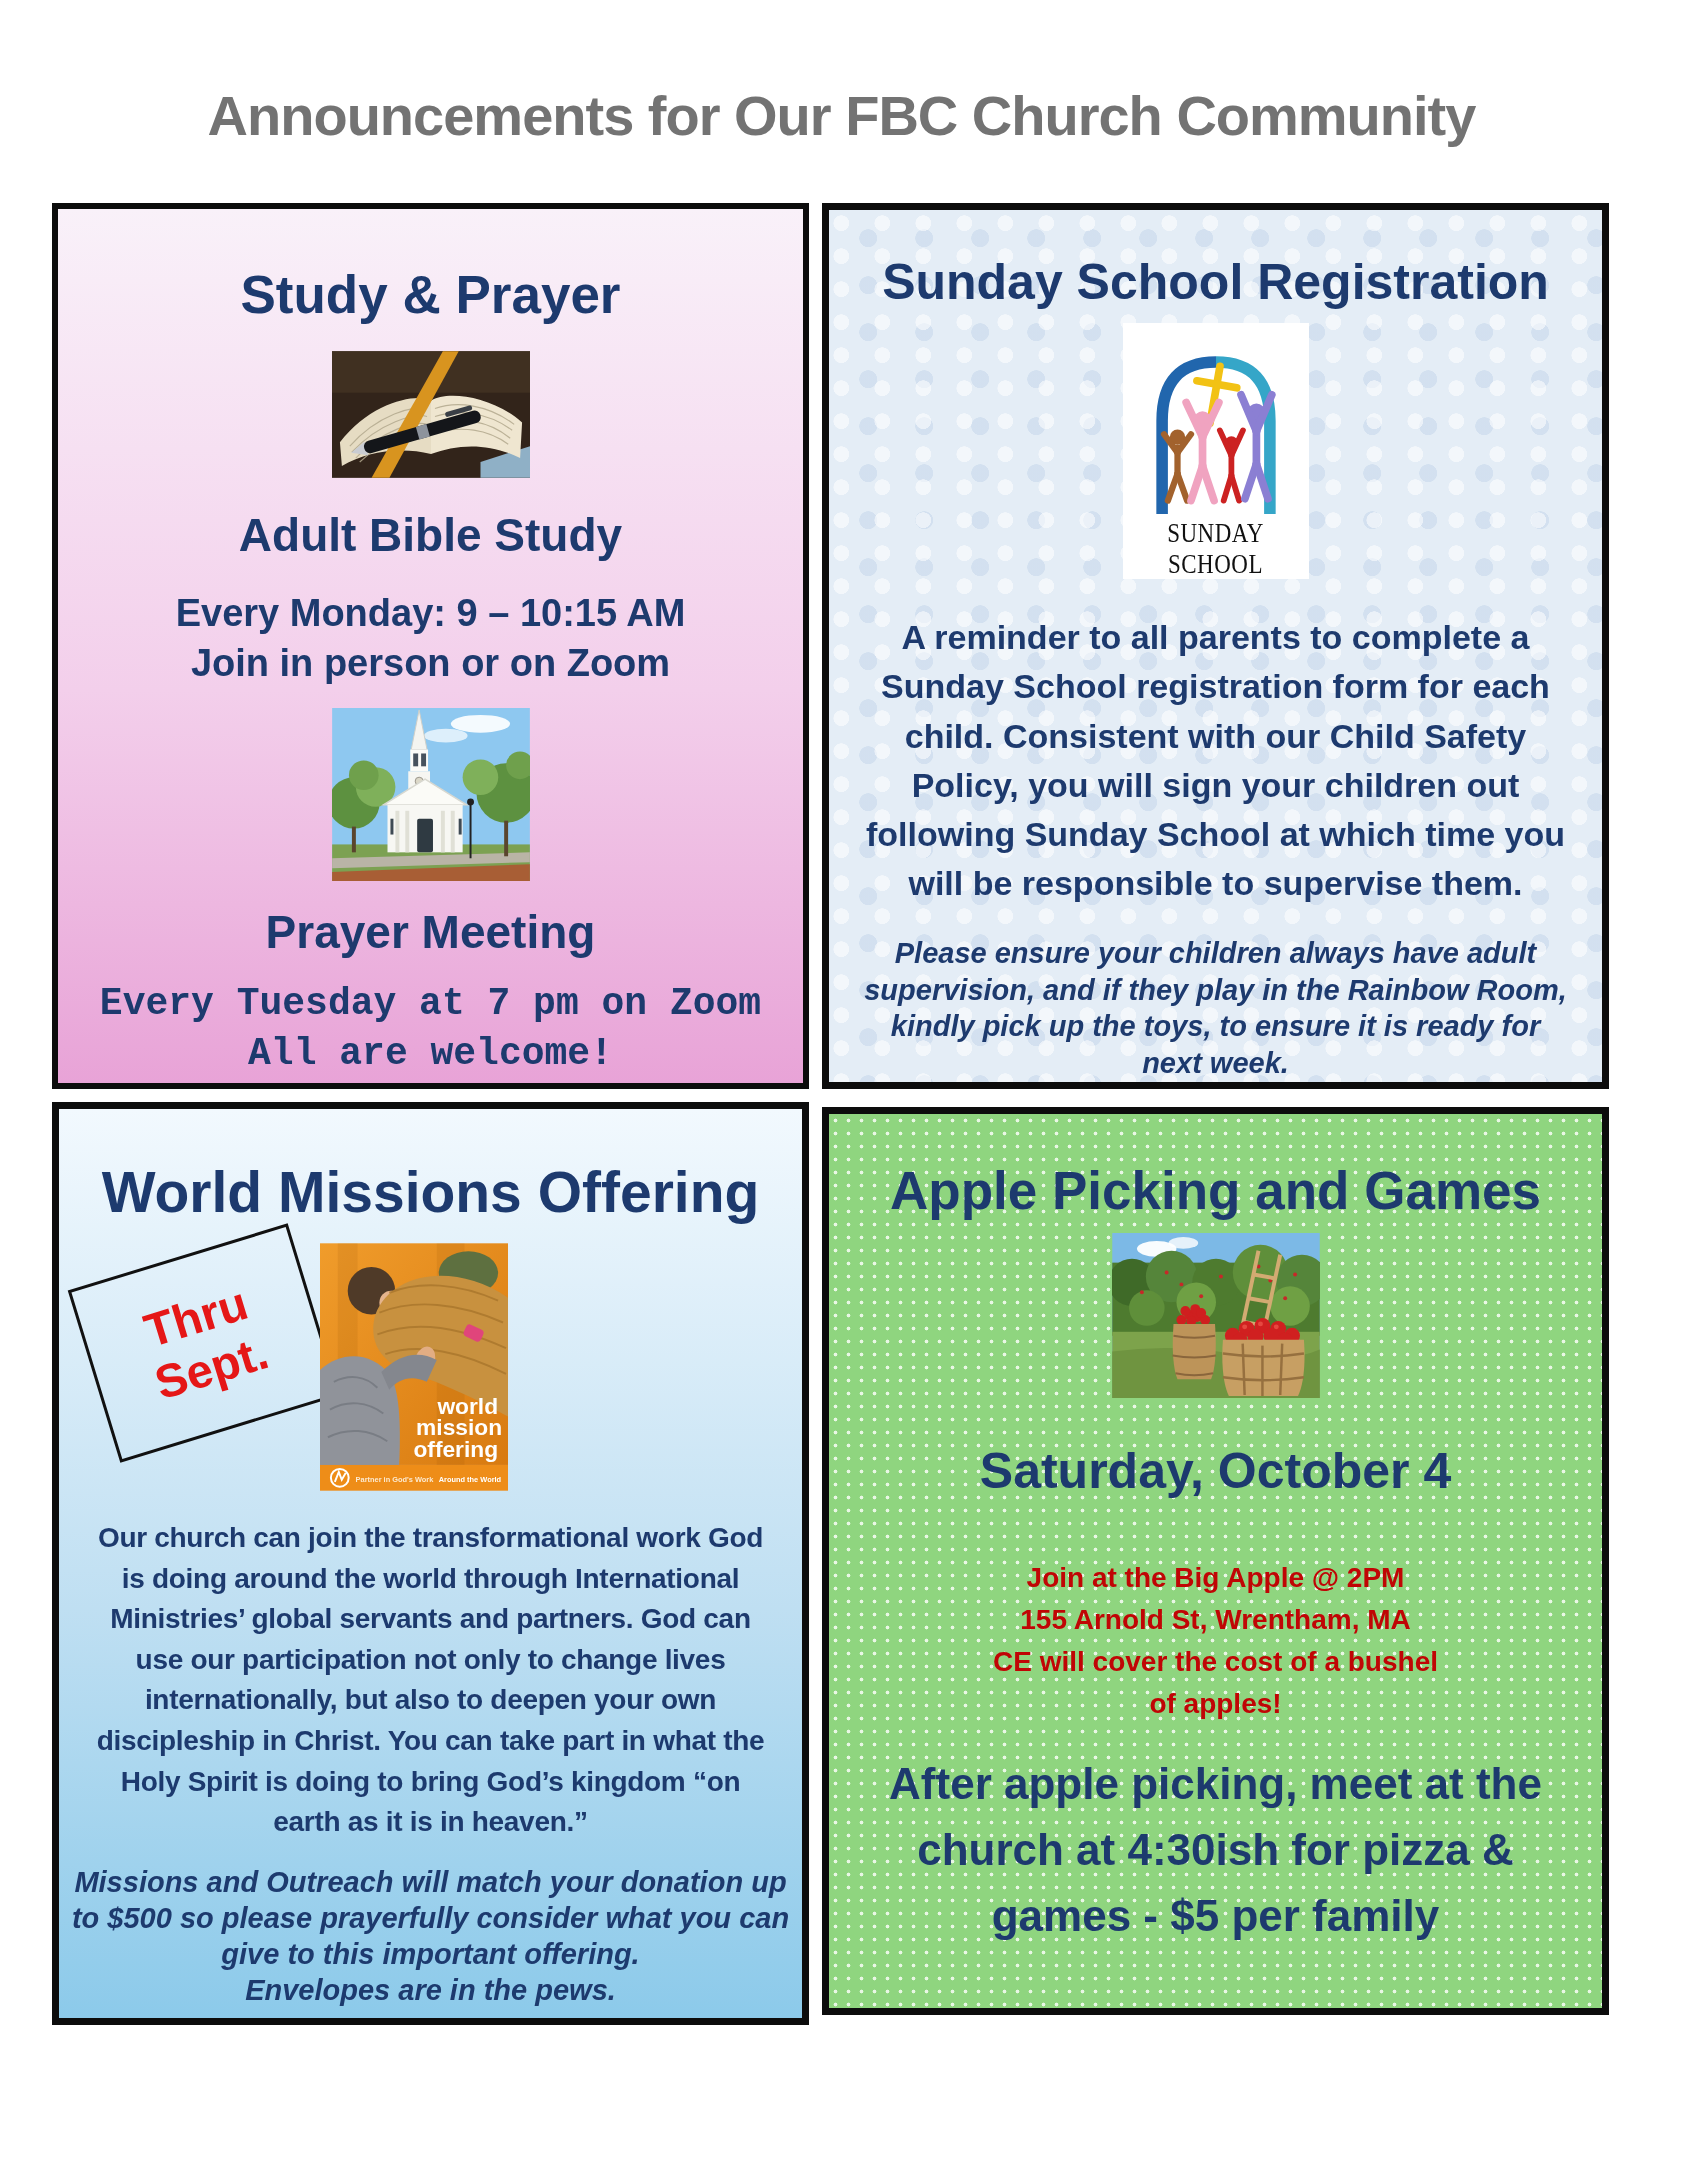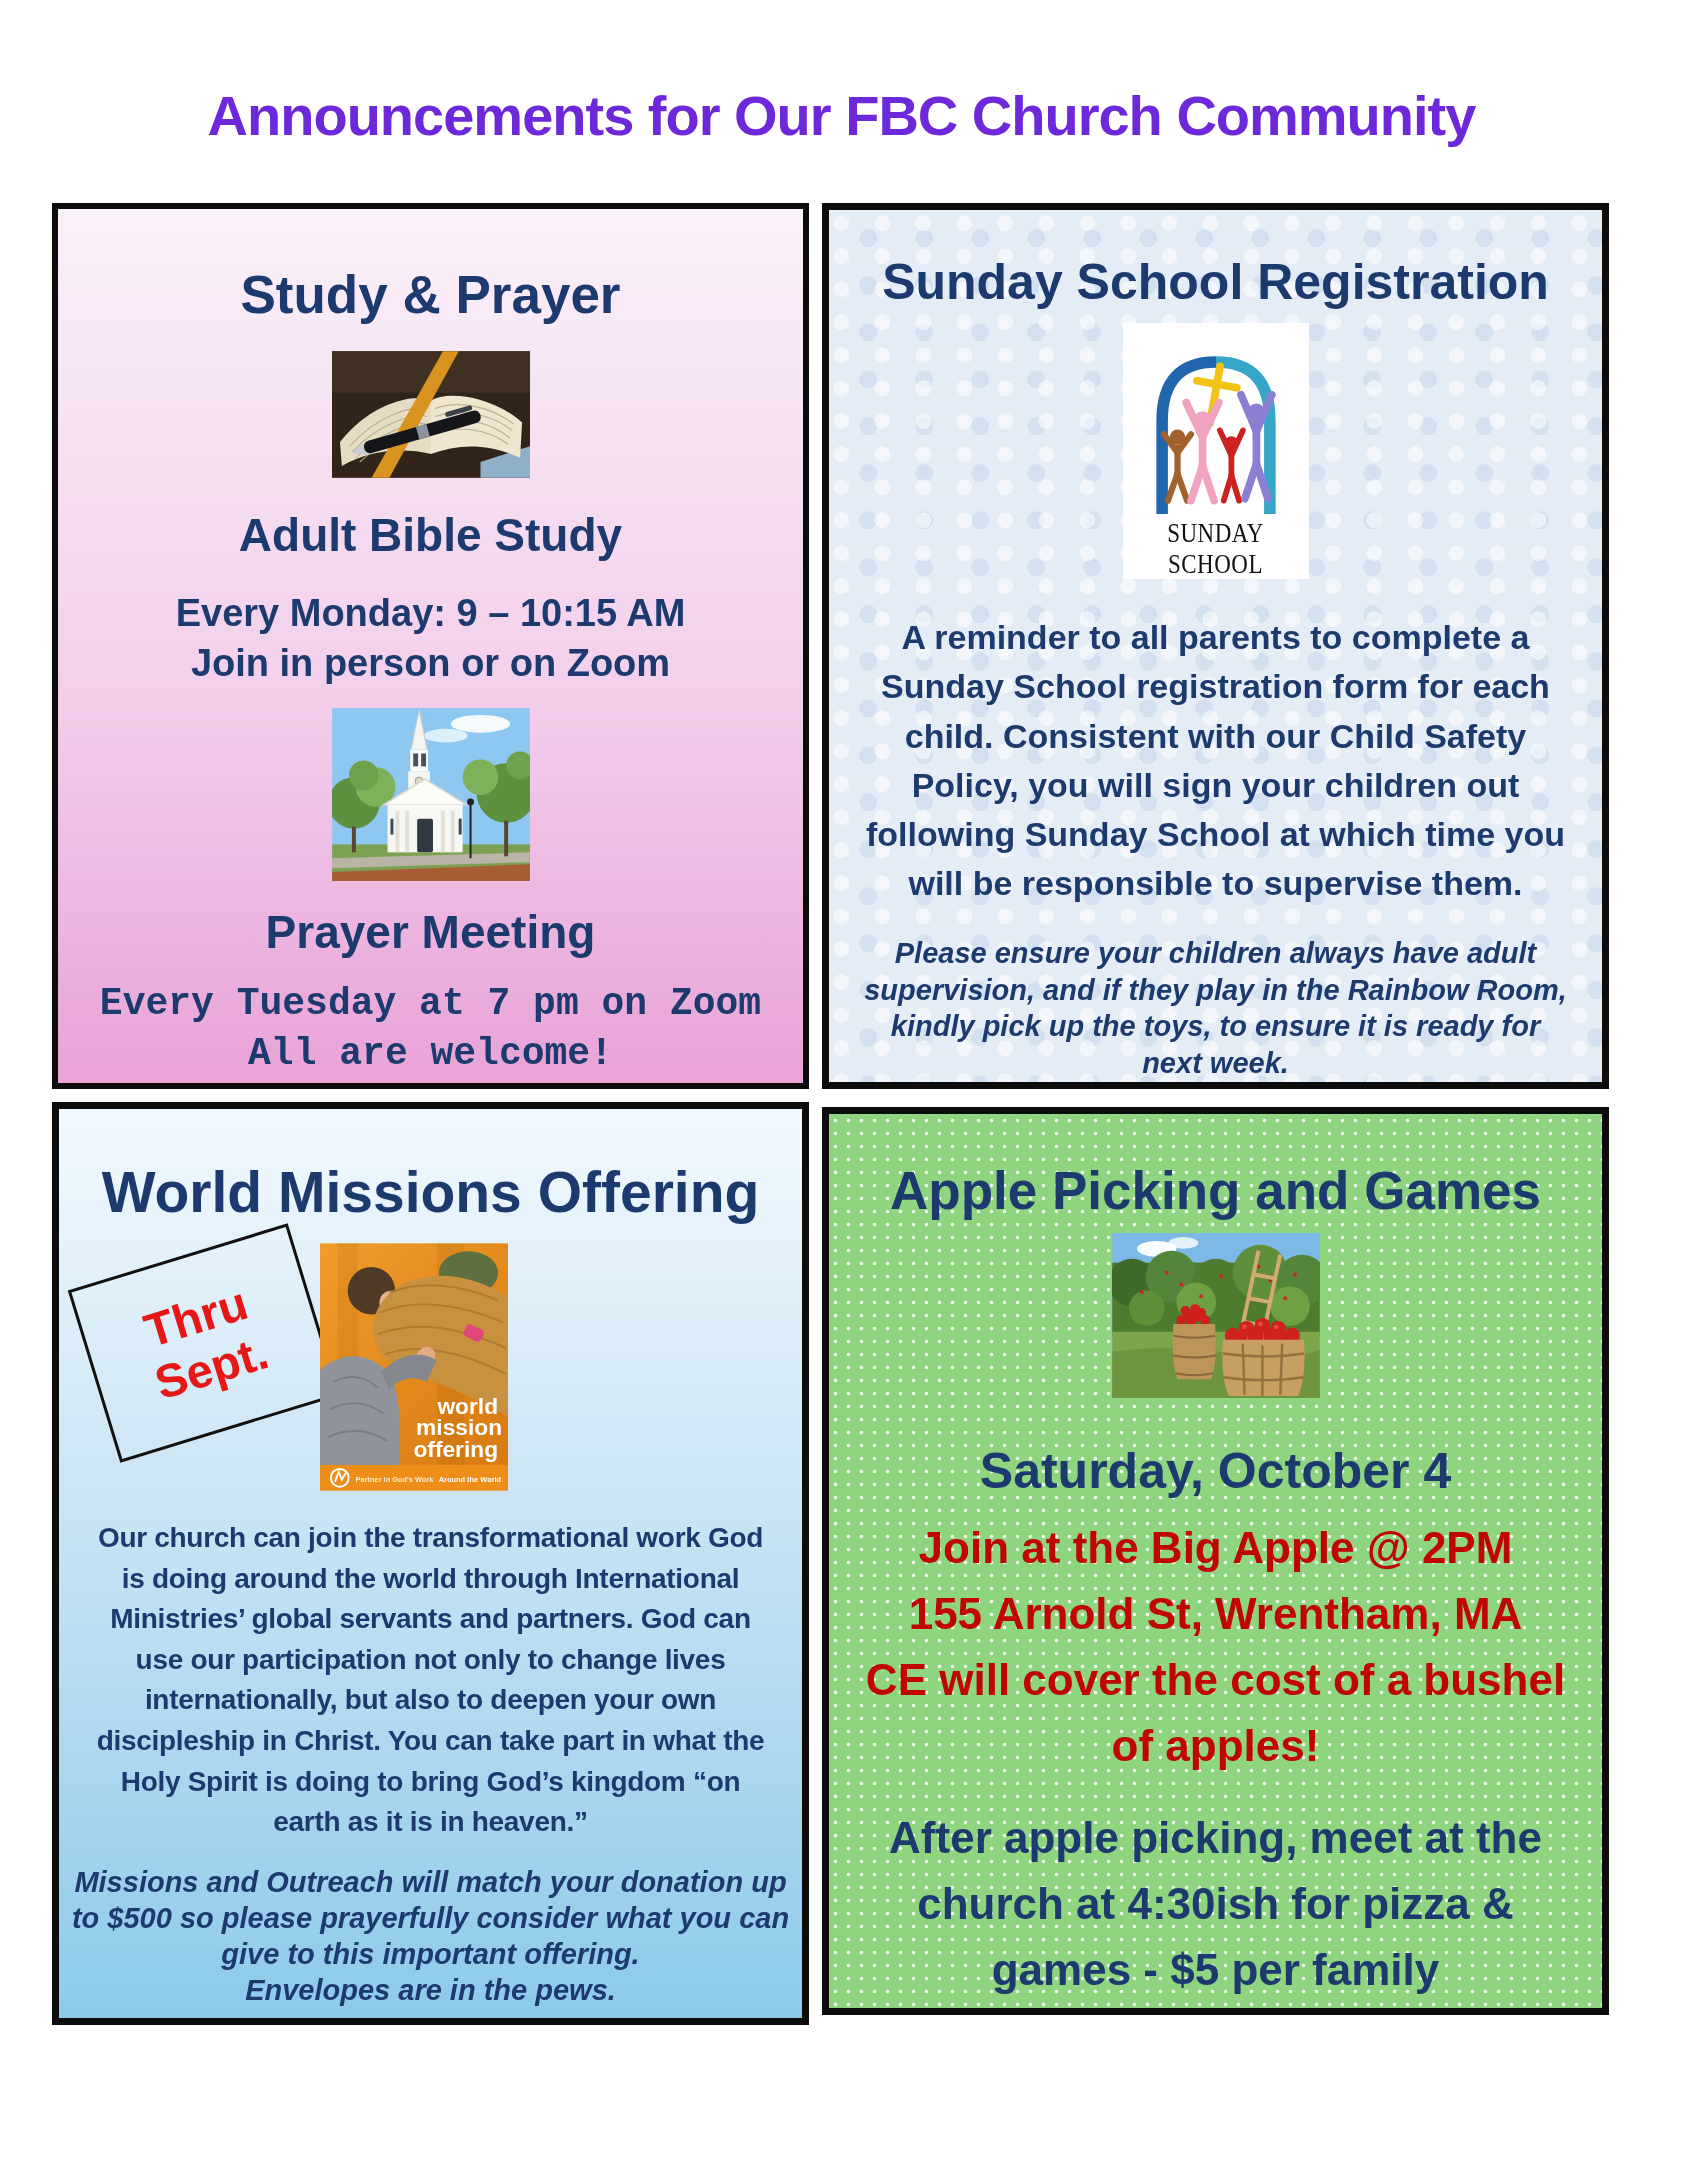--- a/index.html
+++ b/index.html
@@ -1,19 +1,19 @@
 <!DOCTYPE html>
 <html><head>
 <meta charset="utf-8">
 <style>
   html,body{margin:0;padding:0;background:#fff;}
   #page{position:relative;width:1683px;height:2178px;background:#fff;overflow:hidden;
         font-family:"Liberation Sans",sans-serif;font-weight:bold;}
   .main-title{position:absolute;top:83px;left:0;width:100%;margin:0;text-align:center;
-        font-size:56px;font-weight:bold;color:#6d28d9;letter-spacing:-1px;}
+        font-size:56px;font-weight:bold;color:#737373;letter-spacing:-1px;}
   .panel{position:absolute;box-sizing:border-box;display:flex;flex-direction:column;
         align-items:center;text-align:center;}
   .navy{color:#1d3a6e;}
   h2,h3,p{margin:0;font-weight:bold;}
   .ml{white-space:pre-line;}
 
   #p-study{left:52px;top:203px;width:757px;height:886px;border:6px solid #0c0c0c;
     background:linear-gradient(180deg,#f9f1f9 0%,#f3cfeb 55%,#e8a3d7 100%);}
   #p-study .panel-title{margin-top:55px;font-size:53px;}
   .bible-img{margin-top:26px;width:198px;height:127px;}
@@ -47,21 +47,21 @@
   #wm-para1{margin-top:26px;width:738px;font-size:28px;line-height:1.45;letter-spacing:-0.3px;}
   #wm-para2{margin-top:22px;width:738px;font-size:29px;line-height:1.24;font-style:italic;}
 
   #p-apple{left:822px;top:1107px;width:787px;height:908px;border:7px solid #0c0c0c;
     background-color:#8fd57f;
     background-image:radial-gradient(circle, rgba(255,255,255,.8) 1.6px, transparent 2.2px);
     background-size:13px 13px;}
   #p-apple .panel-title{margin-top:46px;font-size:53px;}
   .apple-img{margin-top:12px;width:208px;height:165px;}
   #apple-date{margin-top:44px;font-size:50px;}
-  #apple-red{margin-top:15px;font-size:44px;line-height:1.5;color:#c00505;}
+  #apple-red{margin-top:57px;font-size:28px;line-height:1.5;color:#c00505;}
   #apple-navy{margin-top:26px;font-size:44px;line-height:1.5;}
 </style>
 </head>
 <body>
 
 <div id="page">
 
   <h1 class="main-title">Announcements for Our FBC Church Community</h1>
 
   <section class="panel" id="p-study">

